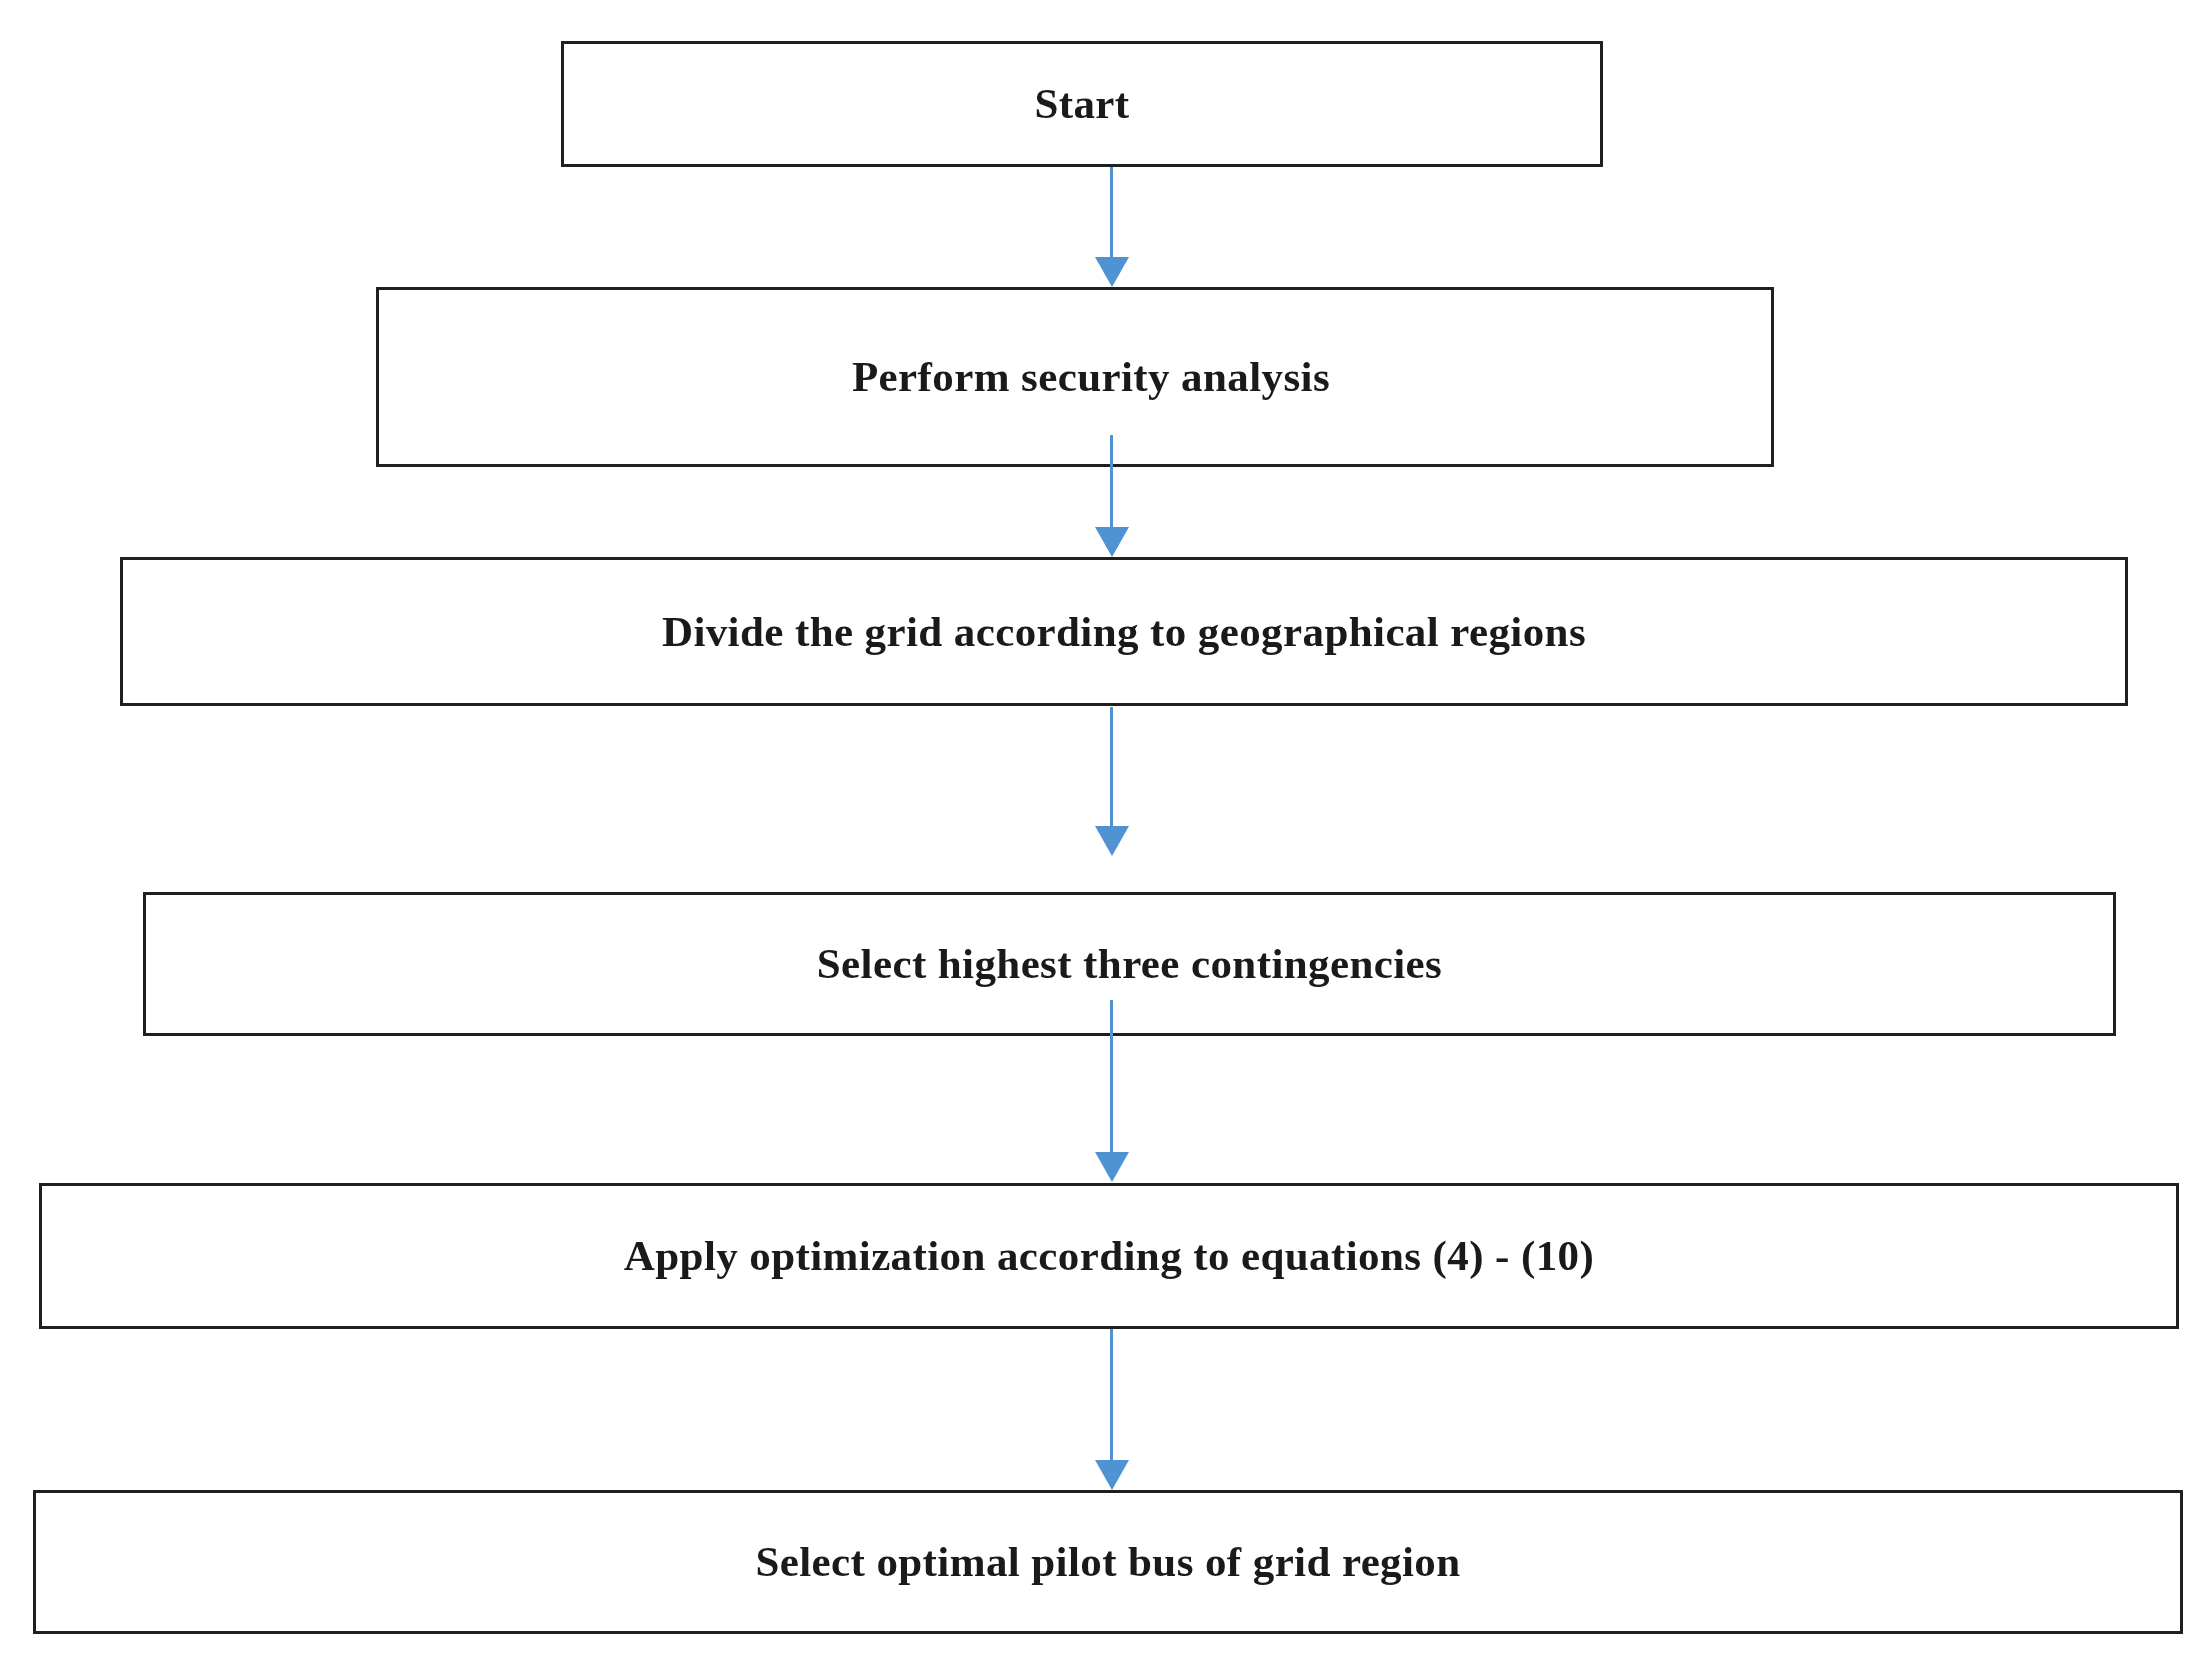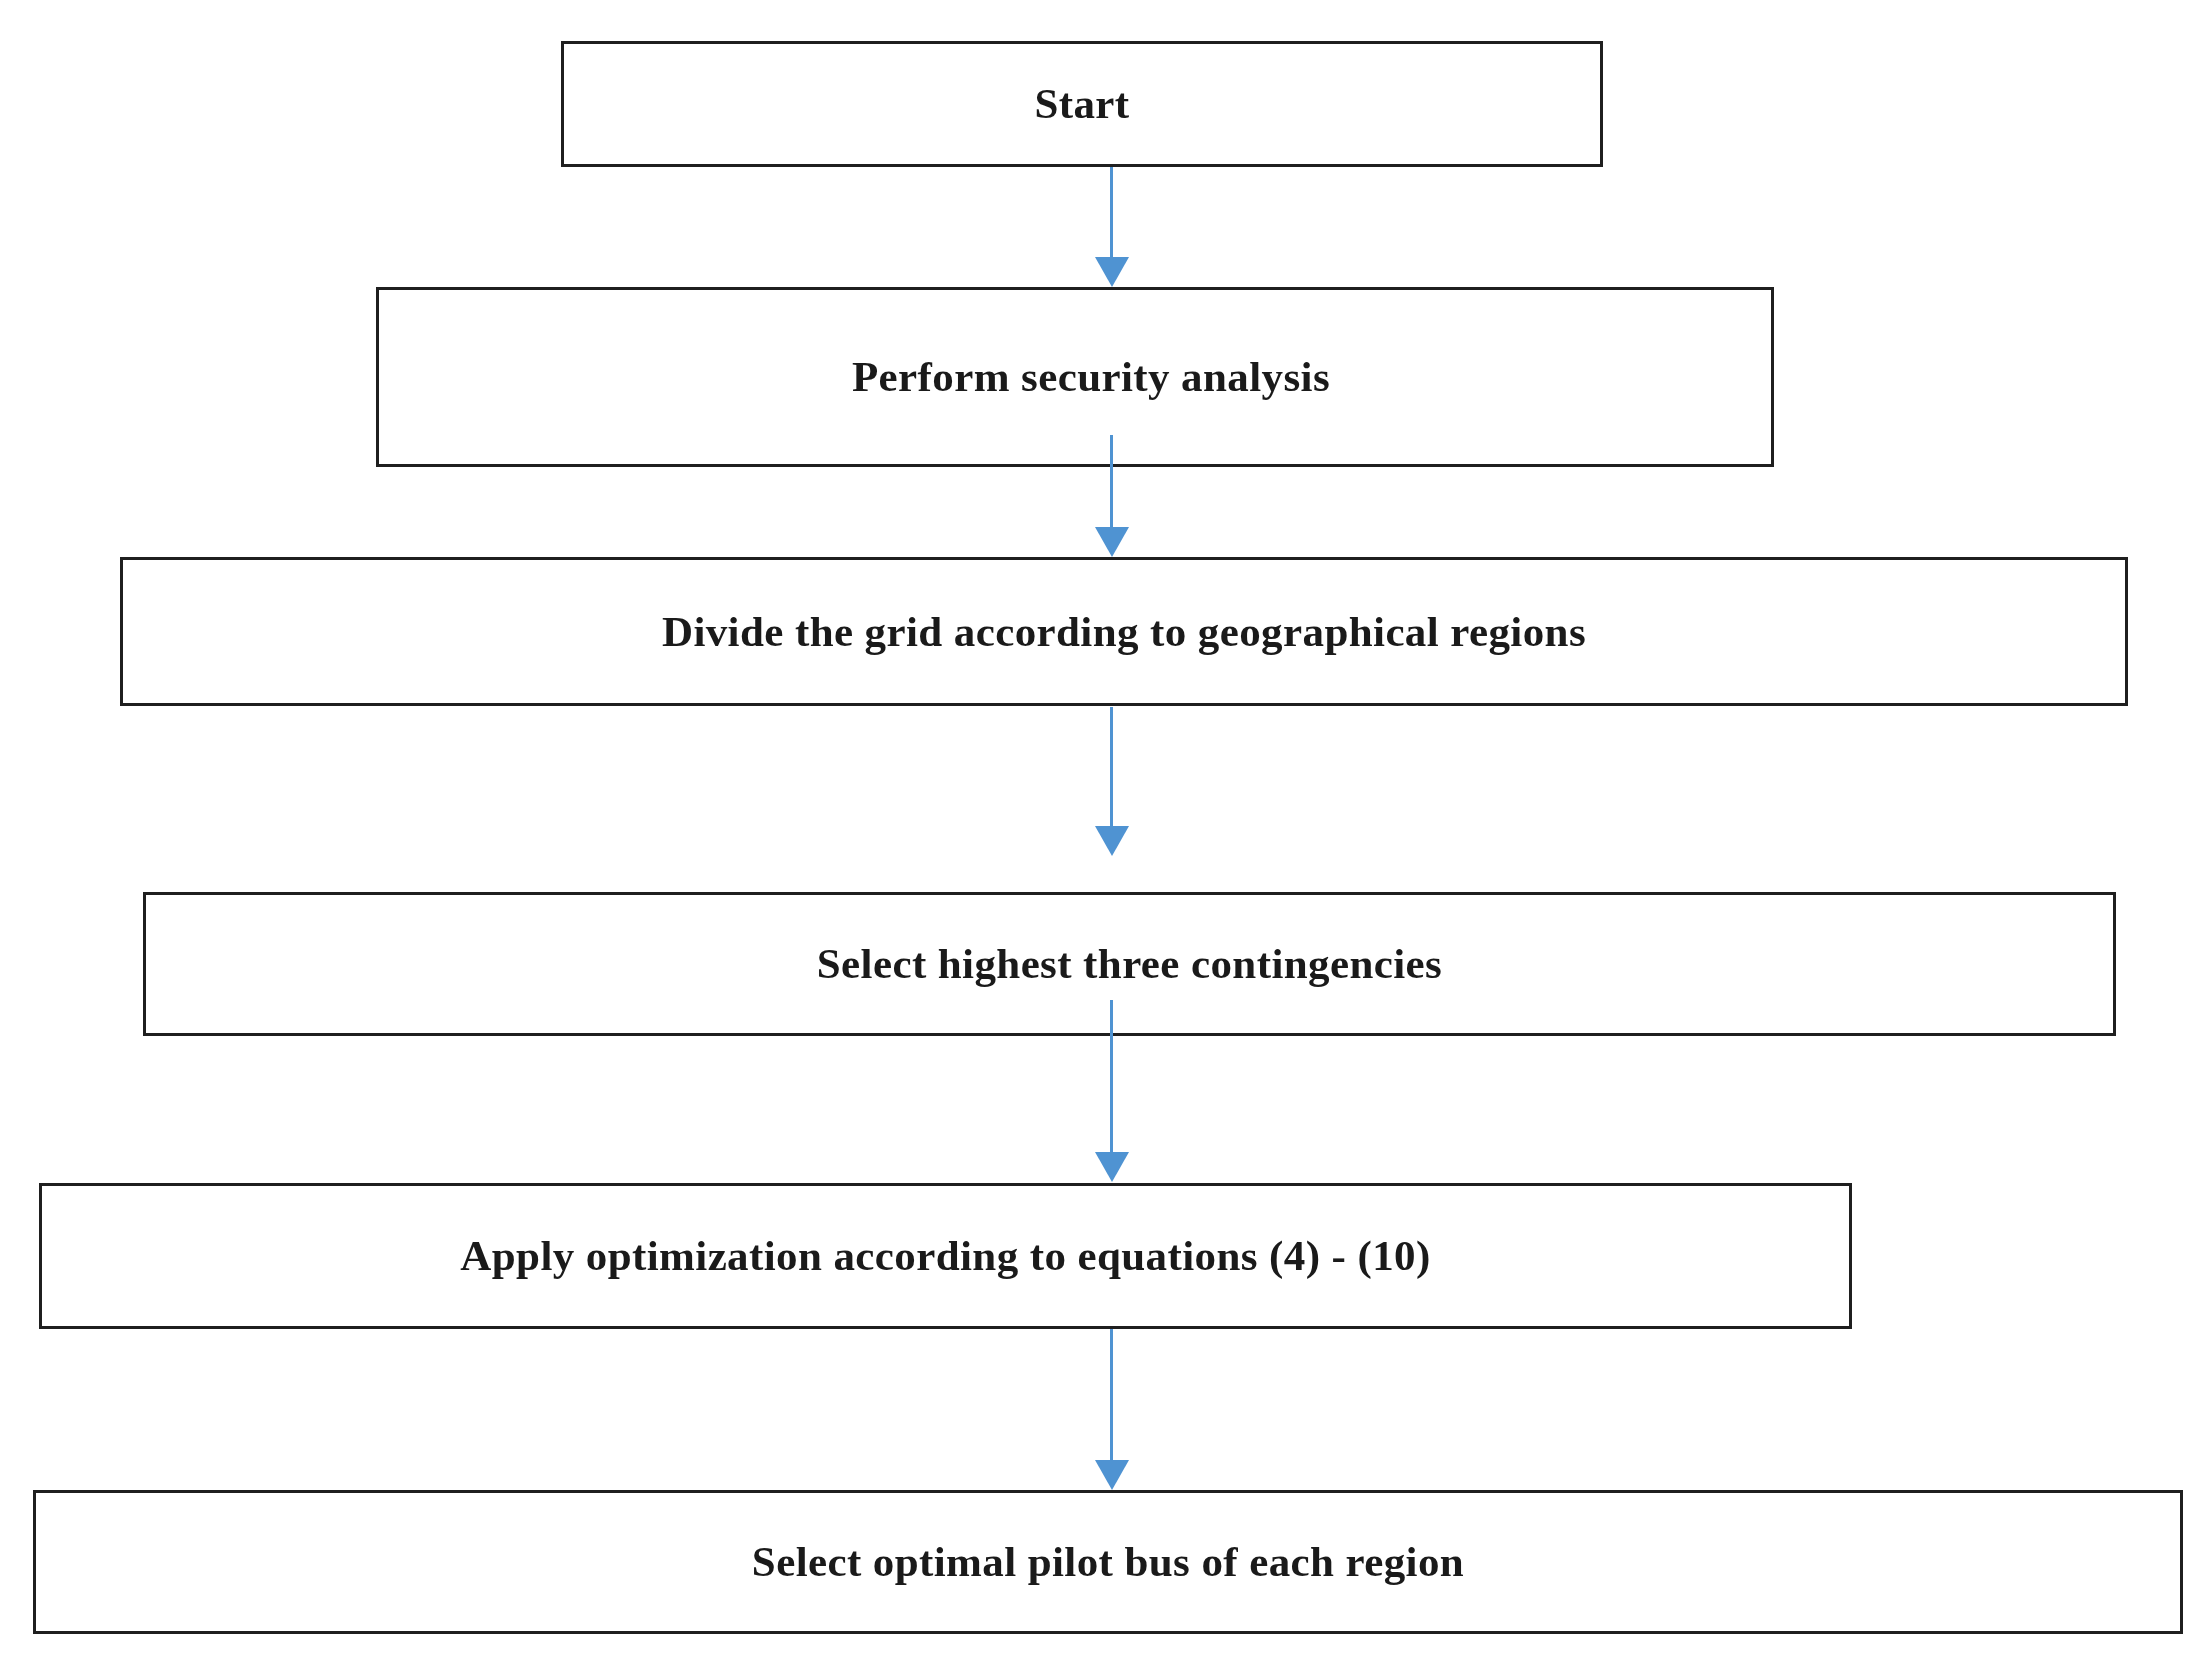--- a/index.html
+++ b/index.html
@@ -31,21 +31,21 @@
     color: #1a1a1a;
     letter-spacing: 0.4px;
     padding: 0 24px;
     line-height: 1.1;
   }
   
   #box-0 { left: 561px;  top: 41px;   width: 1042px; height: 126px; align-items: center; }
   #box-1 { left: 376px;  top: 287px;  width: 1398px; height: 180px; padding-left: 32px; }
   #box-2 { left: 120px;  top: 557px;  width: 2008px; height: 149px; }
   #box-3 { left: 143px;  top: 856px; width: 1973px; height: 144px; margin-top: 36px; }
-  #box-4 { left: 39px;   top: 1183px; width: 1813px; height: 146px; }
+  #box-4 { left: 39px;   top: 1183px; width: 2140px; height: 146px; }
   #box-5 { left: 33px;   top: 1490px; width: 2150px; height: 144px; }
 
   .arrow {
     position: absolute;
     width: 35px;
     display: flex;
     flex-direction: column;
     align-items: center;
     left: 1094px;
   }
@@ -112,17 +112,17 @@
   <div class="flow-box" id="box-4">
     <span class="flow-label">Apply optimization according to equations (4) - (10)</span>
   </div>
 
   <div class="arrow" id="arrow-4">
     <div class="arrow-shaft"></div>
     <div class="arrow-head"></div>
   </div>
 
   <div class="flow-box" id="box-5">
-    <span class="flow-label">Select optimal pilot bus of each region</span>
+    <span class="flow-label">Select optimal pilot bus of grid region</span>
   </div>
 
 </div>
 
 
 </body></html>

